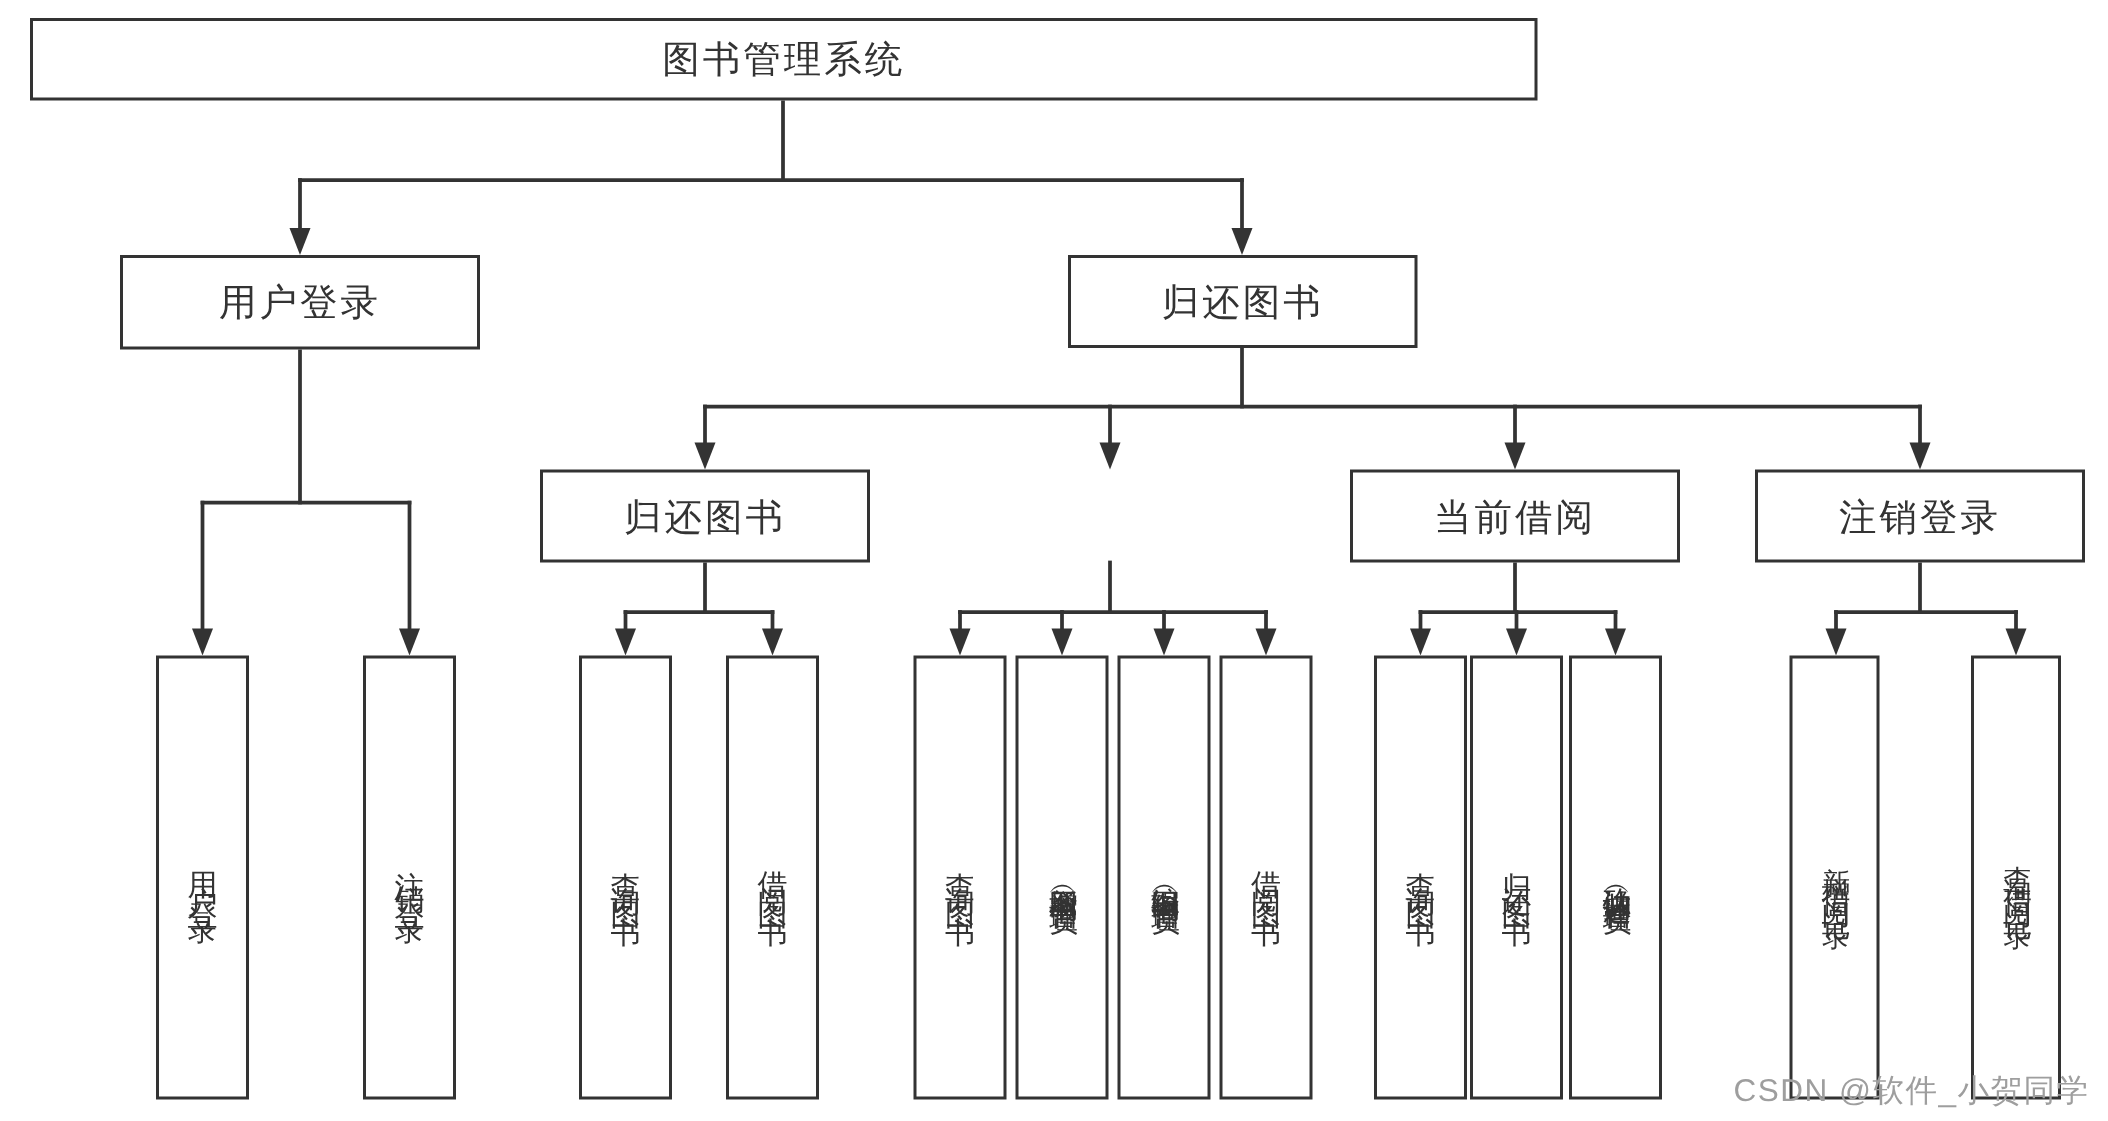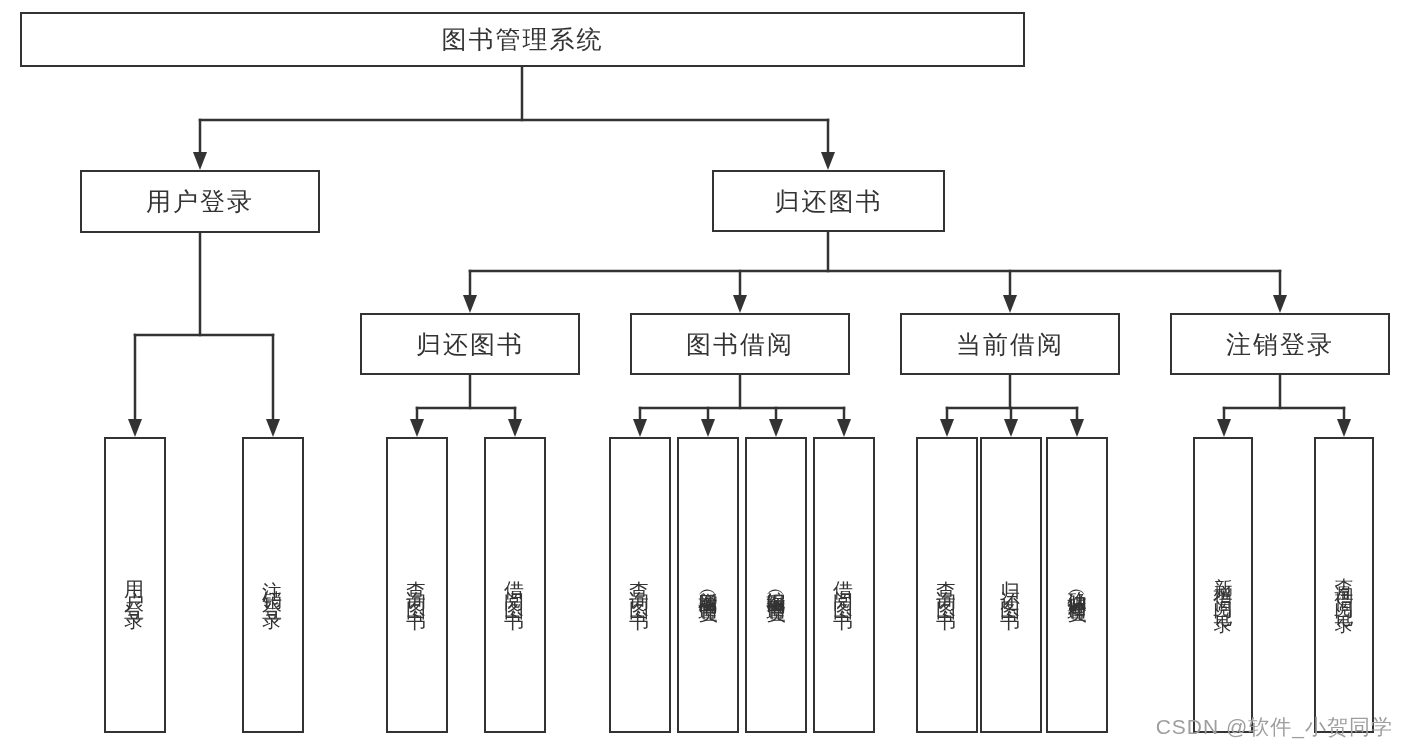--- a/index.html
+++ b/index.html
@@ -114,21 +114,20 @@
       <line x1="1344" y1="408" x2="1344" y2="421" stroke="#333333" stroke-width="2.5" stroke-linecap="square"></line>
       <polygon points="1337,419 1351,419 1344,437" fill="#333333"></polygon>
     </svg>
 
   <div class="box hbox" style="left:20px;top:12px;width:1005px;height:55px;">图书管理系统</div>
 
   <div class="box hbox" style="left:80px;top:170px;width:240px;height:63px;">用户登录</div>
   <div class="box hbox" style="left:712px;top:170px;width:233px;height:62px;">归还图书</div>
 
   <div class="box hbox" style="left:360px;top:313px;width:220px;height:62px;">归还图书</div>
-  <div class="box hbox" style="left:630px;top:313px;width:220px;height:62px;">图书借阅</div>
   <div class="box hbox" style="left:900px;top:313px;width:220px;height:62px;">当前借阅</div>
   <div class="box hbox" style="left:1170px;top:313px;width:220px;height:62px;">注销登录</div>
 
   <div class="box vbox" style="left:104px;top:437px;width:62px;height:296px;">用户登录</div>
   <div class="box vbox" style="left:242px;top:437px;width:62px;height:296px;">注销登录</div>
 
   <div class="box vbox" style="left:386px;top:437px;width:62px;height:296px;">查询图书</div>
   <div class="box vbox" style="left:484px;top:437px;width:62px;height:296px;">借阅图书</div>
 
   <div class="box vbox" style="left:609px;top:437px;width:62px;height:296px;">查询图书</div>

